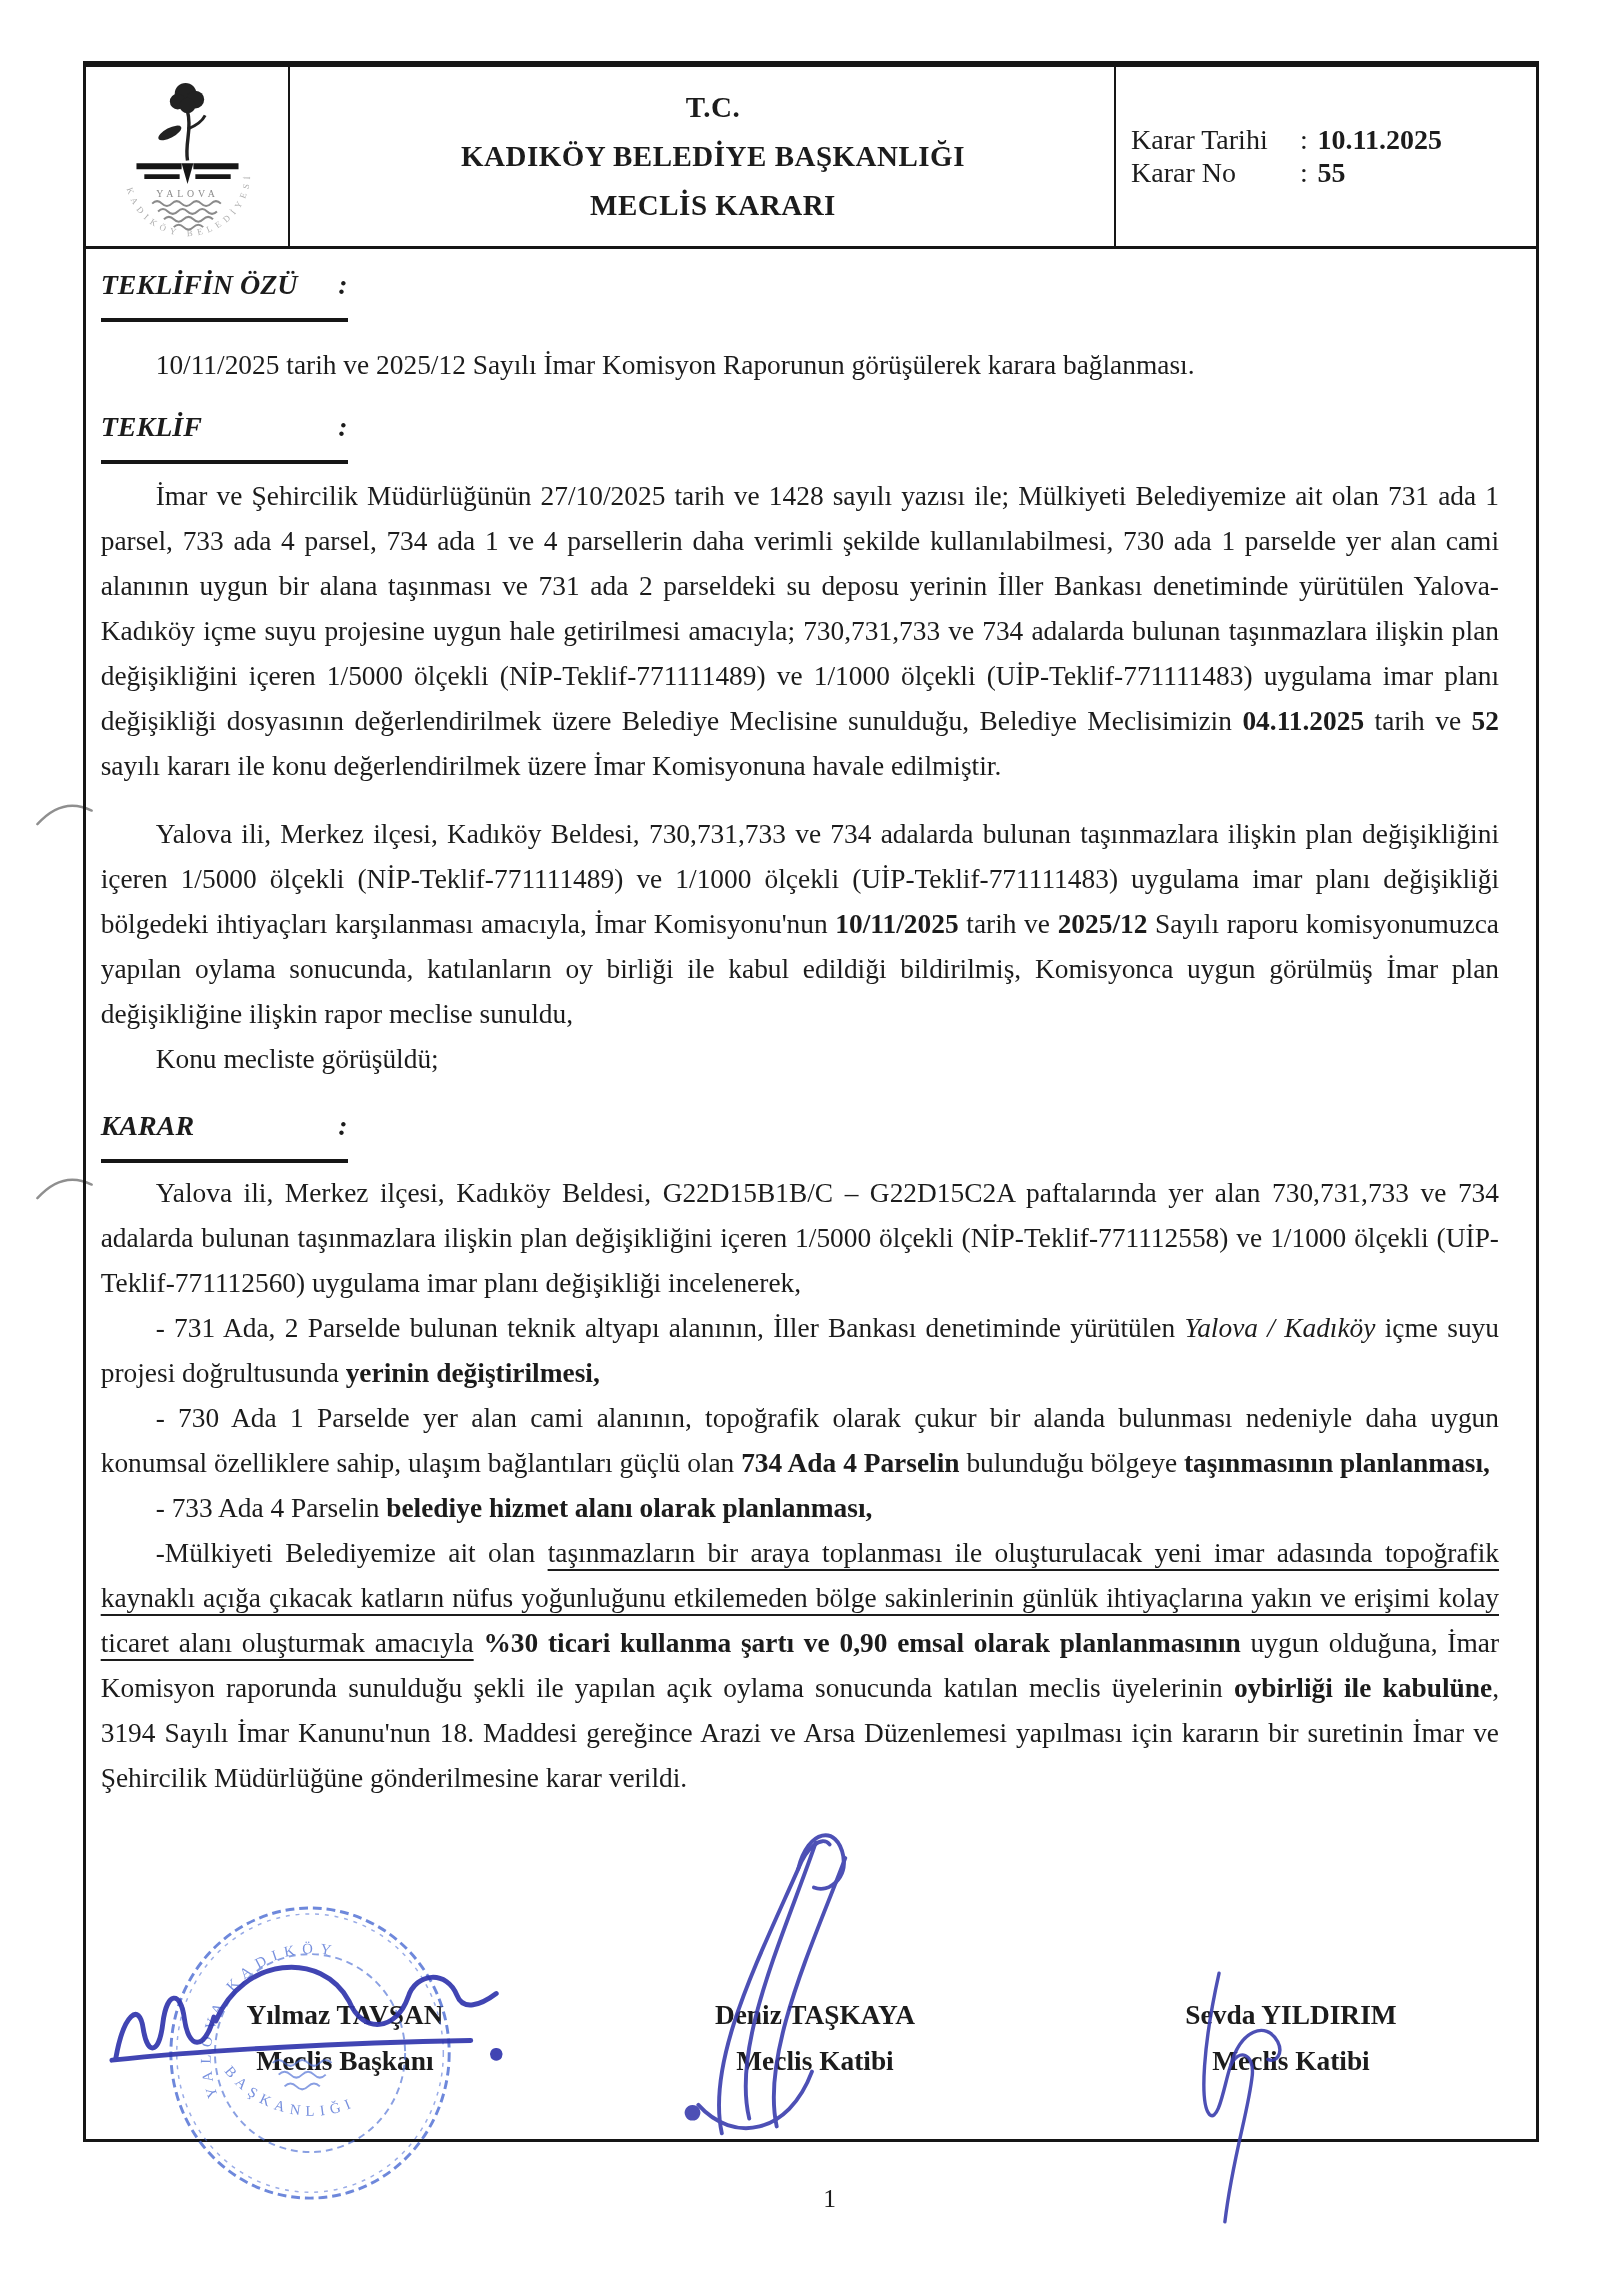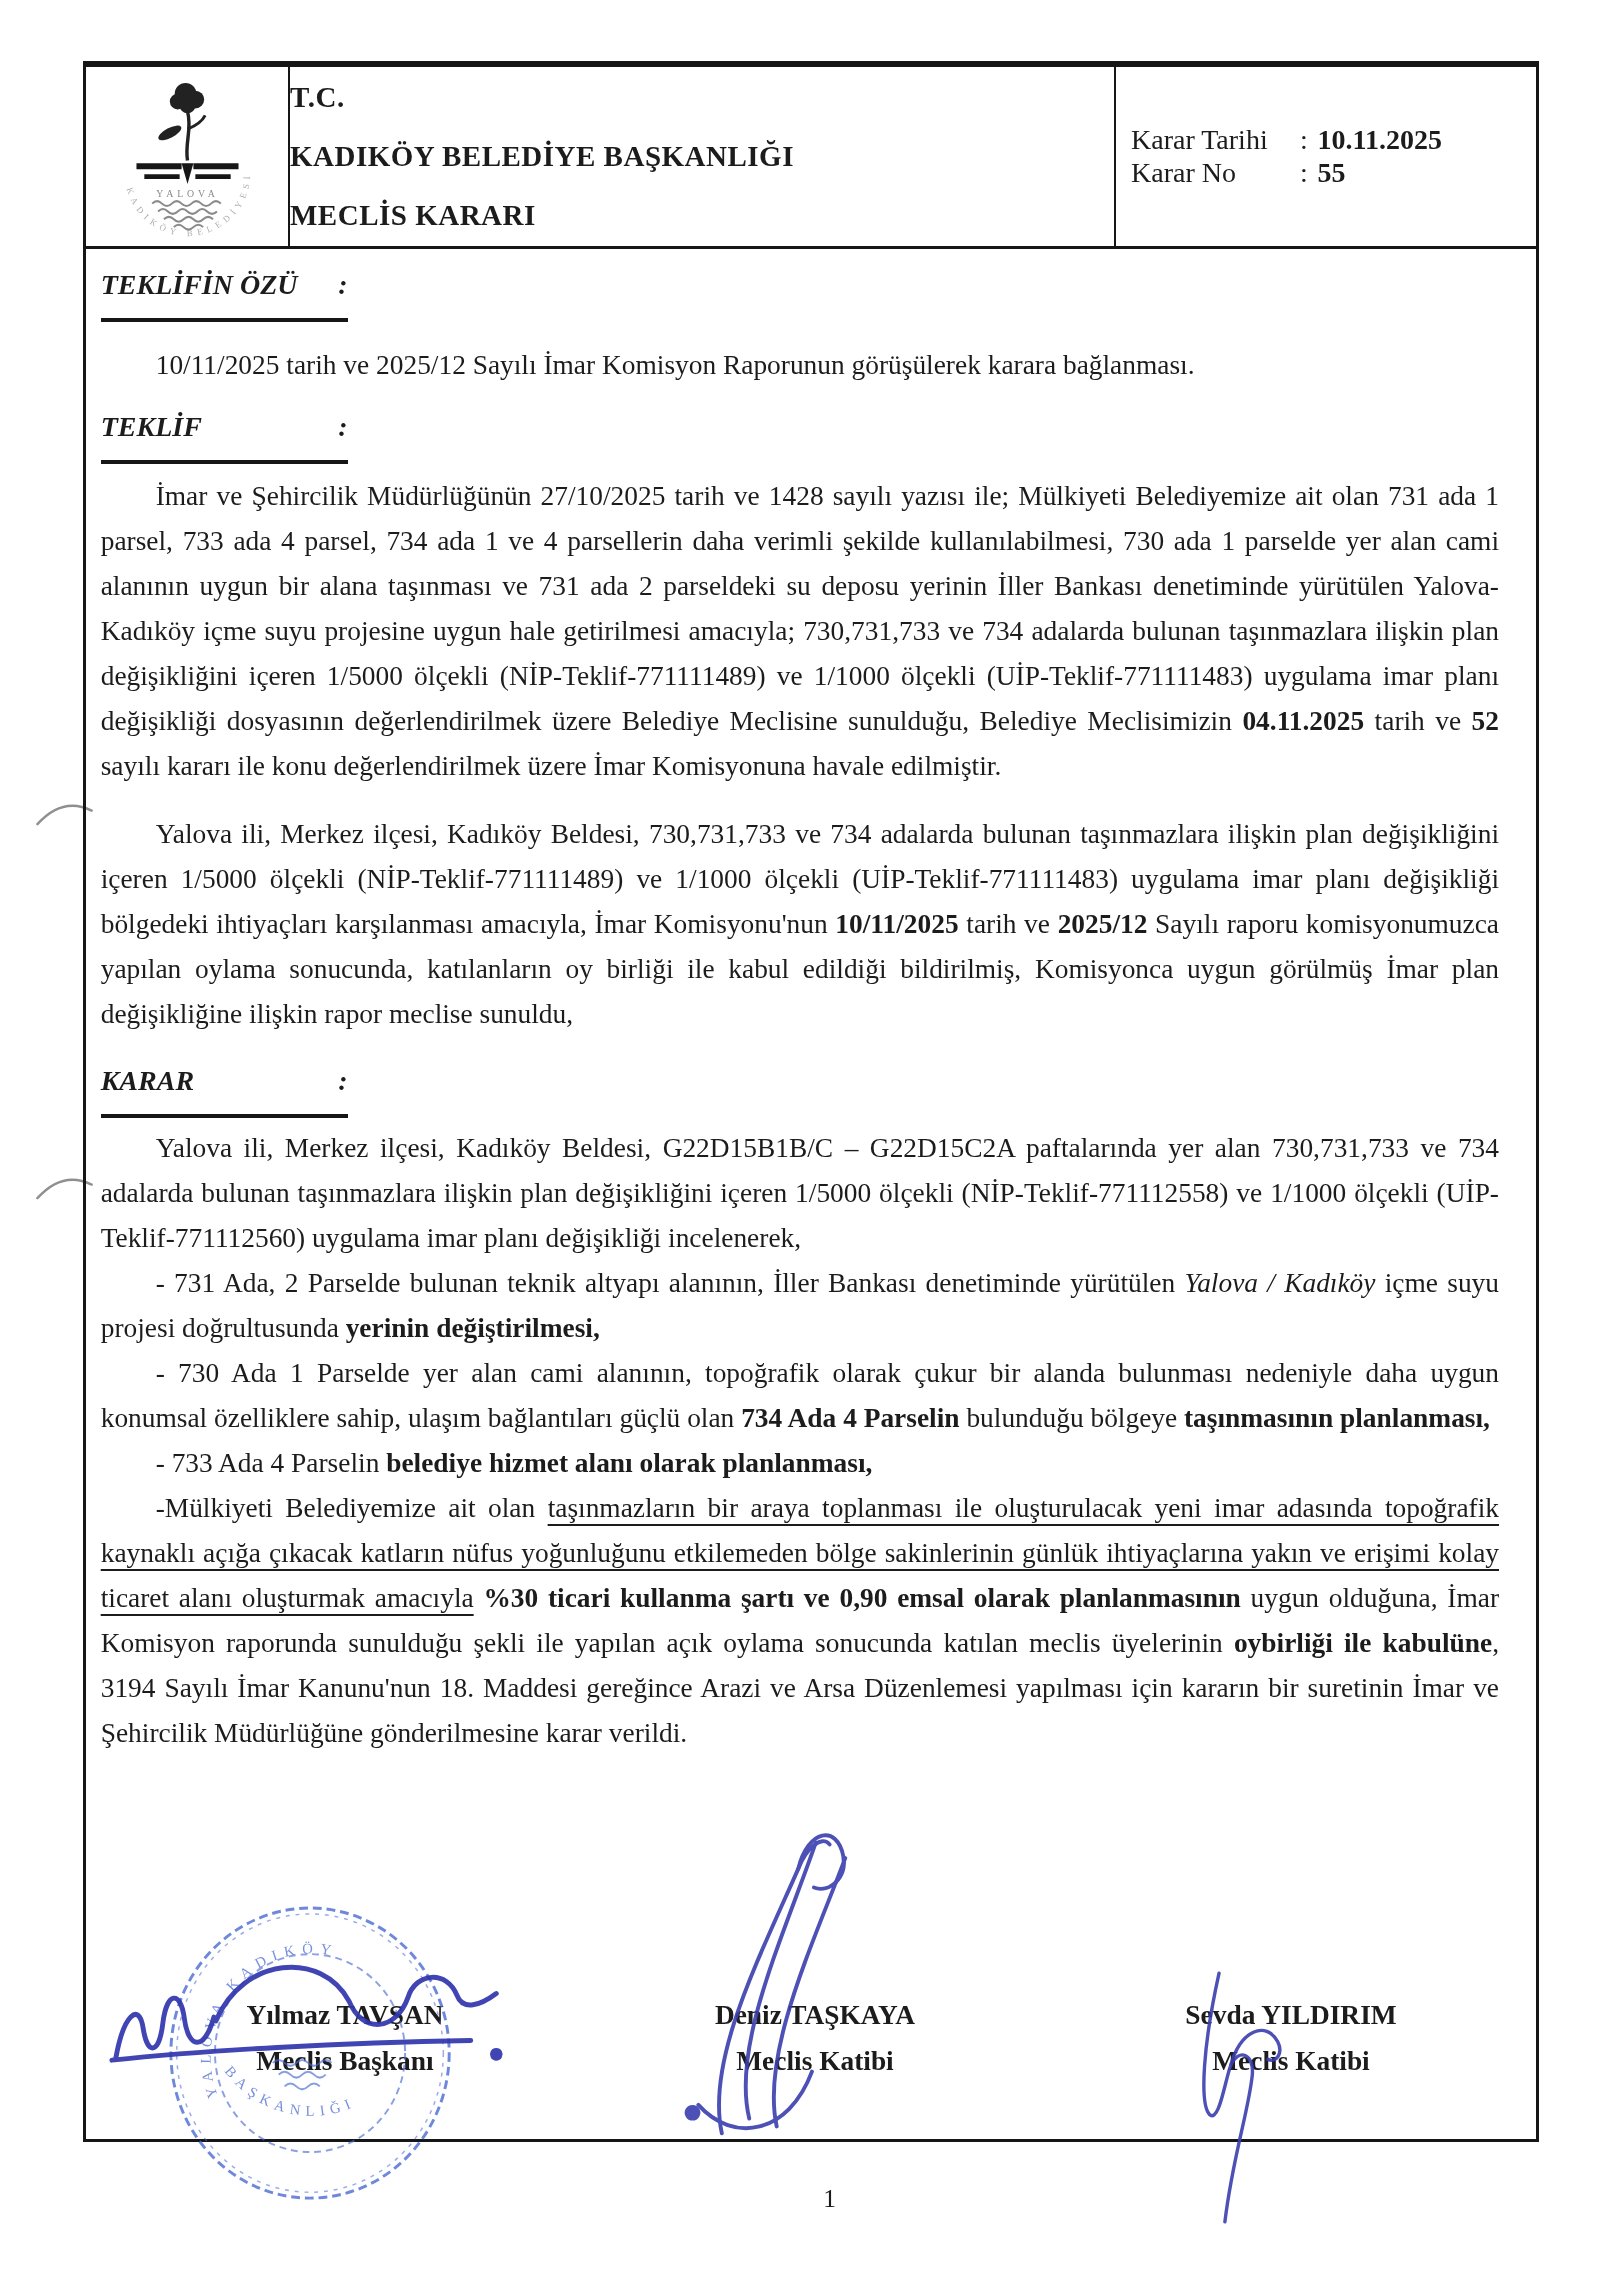--- a/index.html
+++ b/index.html
@@ -22,23 +22,23 @@
   .doc-header{
     display:grid;
     grid-template-columns:204px 826px 1fr;
     height:182px;
     border-bottom:3.9px solid #161616;
     box-sizing:border-box;
   }
   .hcell{box-sizing:border-box;}
   .logo-cell{display:flex;align-items:center;justify-content:center;border-right:2.9px solid #161616;}
   .title-cell{
-    display:flex;flex-direction:column;align-items:flex-start;justify-content:center;
-    gap:26px;border-right:2.9px solid #161616;
-    font-weight:bold;font-size:29px;letter-spacing:0.5px;text-align:center;
+    display:flex;flex-direction:column;align-items:center;justify-content:center;
+    gap:16px;border-right:2.9px solid #161616;
+    font-weight:bold;font-size:29px;letter-spacing:0.5px;text-align:center;margin-left:22px;
   }
   .meta-cell{
     display:flex;flex-direction:column;justify-content:center;gap:1px;
     padding-left:15px;font-size:28px;
   }
   .meta-row{white-space:nowrap;}
   .meta-label{display:inline-block;width:169px;}
   .meta-sep{display:inline-block;margin-right:9.8px;}
   .meta-value{font-weight:bold;}
   
@@ -158,20 +158,21 @@
 
       <p class="para no-just mt-ozu-text">10/11/2025 tarih ve 2025/12 Sayılı İmar Komisyon Raporunun görüşülerek karara bağlanması.</p>
 
       <div class="sec-heading mt-teklif" style="margin-top:22px;display:inline-flex;">
         <span>TEKLİF</span>
         <span>:</span>
       </div>
 
       <p class="para mt-p1"><span>İmar ve Şehircilik Müdürlüğünün 27/10/2025 tarih ve 1428 sayılı yazısı ile; Mülkiyeti Belediyemize ait olan 731 ada 1 parsel, 733 ada 4 parsel, 734 ada 1 ve 4 parsellerin daha verimli şekilde kullanılabilmesi, 730 ada 1 parselde yer alan cami alanının uygun bir alana taşınması ve 731 ada 2 parseldeki su deposu yerinin İller Bankası denetiminde yürütülen Yalova-Kadıköy içme suyu projesine uygun hale getirilmesi amacıyla; 730,731,733 ve 734 adalarda bulunan taşınmazlara ilişkin plan değişikliğini içeren 1/5000 ölçekli (NİP-Teklif-771111489) ve 1/1000 ölçekli (UİP-Teklif-771111483) uygulama imar planı değişikliği dosyasının değerlendirilmek üzere Belediye Meclisine sunulduğu, Belediye Meclisimizin </span><span class="b">04.11.2025</span><span> tarih ve </span><span class="b">52</span><span> sayılı kararı ile konu değerlendirilmek üzere İmar Komisyonuna havale edilmiştir.</span></p>
       <p class="para mt-p2"><span>Yalova ili, Merkez ilçesi, Kadıköy Beldesi, 730,731,733 ve 734 adalarda bulunan taşınmazlara ilişkin plan değişikliğini içeren 1/5000 ölçekli (NİP-Teklif-771111489) ve 1/1000 ölçekli (UİP-Teklif-771111483) uygulama imar planı değişikliği bölgedeki ihtiyaçları karşılanması amacıyla, İmar Komisyonu'nun </span><span class="b">10/11/2025</span><span> tarih ve </span><span class="b">2025/12</span><span> Sayılı raporu komisyonumuzca yapılan oylama sonucunda, katılanların oy birliği ile kabul edildiği bildirilmiş, Komisyonca uygun görülmüş İmar plan değişikliğine ilişkin rapor meclise sunuldu,</span></p>
+      <p class="para no-just">Konu mecliste görüşüldü;</p>
 
       <div class="sec-heading mt-karar" style="margin-top:27.4px;display:inline-flex;">
         <span>KARAR</span>
         <span>:</span>
       </div>
 
       <p class="para mt-kp1">Yalova ili, Merkez ilçesi, Kadıköy Beldesi, G22D15B1B/C – G22D15C2A paftalarında yer alan 730,731,733 ve 734 adalarda bulunan taşınmazlara ilişkin plan değişikliğini içeren 1/5000 ölçekli (NİP-Teklif-771112558) ve 1/1000 ölçekli (UİP-Teklif-771112560) uygulama imar planı değişikliği incelenerek,</p>
       <p class="para"><span>- 731 Ada, 2 Parselde bulunan teknik altyapı alanının, İller Bankası denetiminde yürütülen </span><span class="i">Yalova / Kadıköy</span><span> içme suyu projesi doğrultusunda </span><span class="b">yerinin değiştirilmesi,</span></p>
       <p class="para"><span>- 730 Ada 1 Parselde yer alan cami alanının, topoğrafik olarak çukur bir alanda bulunması nedeniyle daha uygun konumsal özelliklere sahip, ulaşım bağlantıları güçlü olan </span><span class="b">734 Ada 4 Parselin</span><span> bulunduğu bölgeye </span><span class="b">taşınmasının planlanması,</span></p>
       <p class="para"><span>- 733 Ada 4 Parselin </span><span class="b">belediye hizmet alanı olarak planlanması,</span></p>

